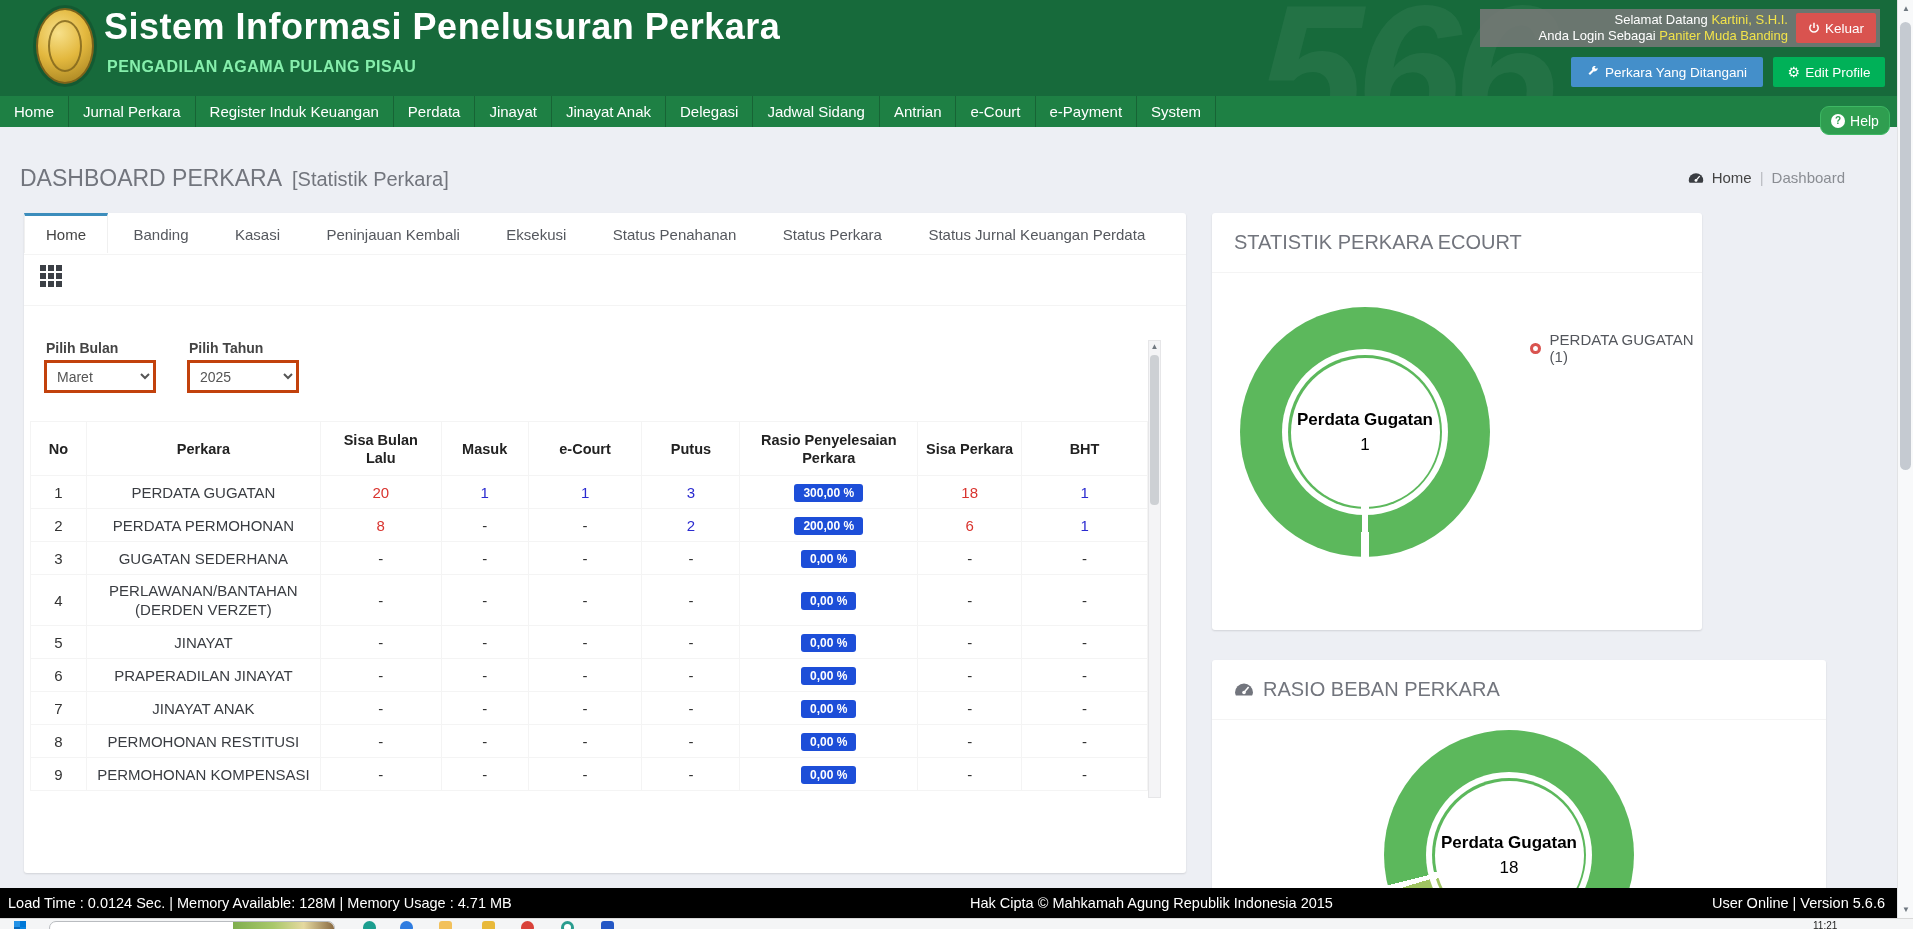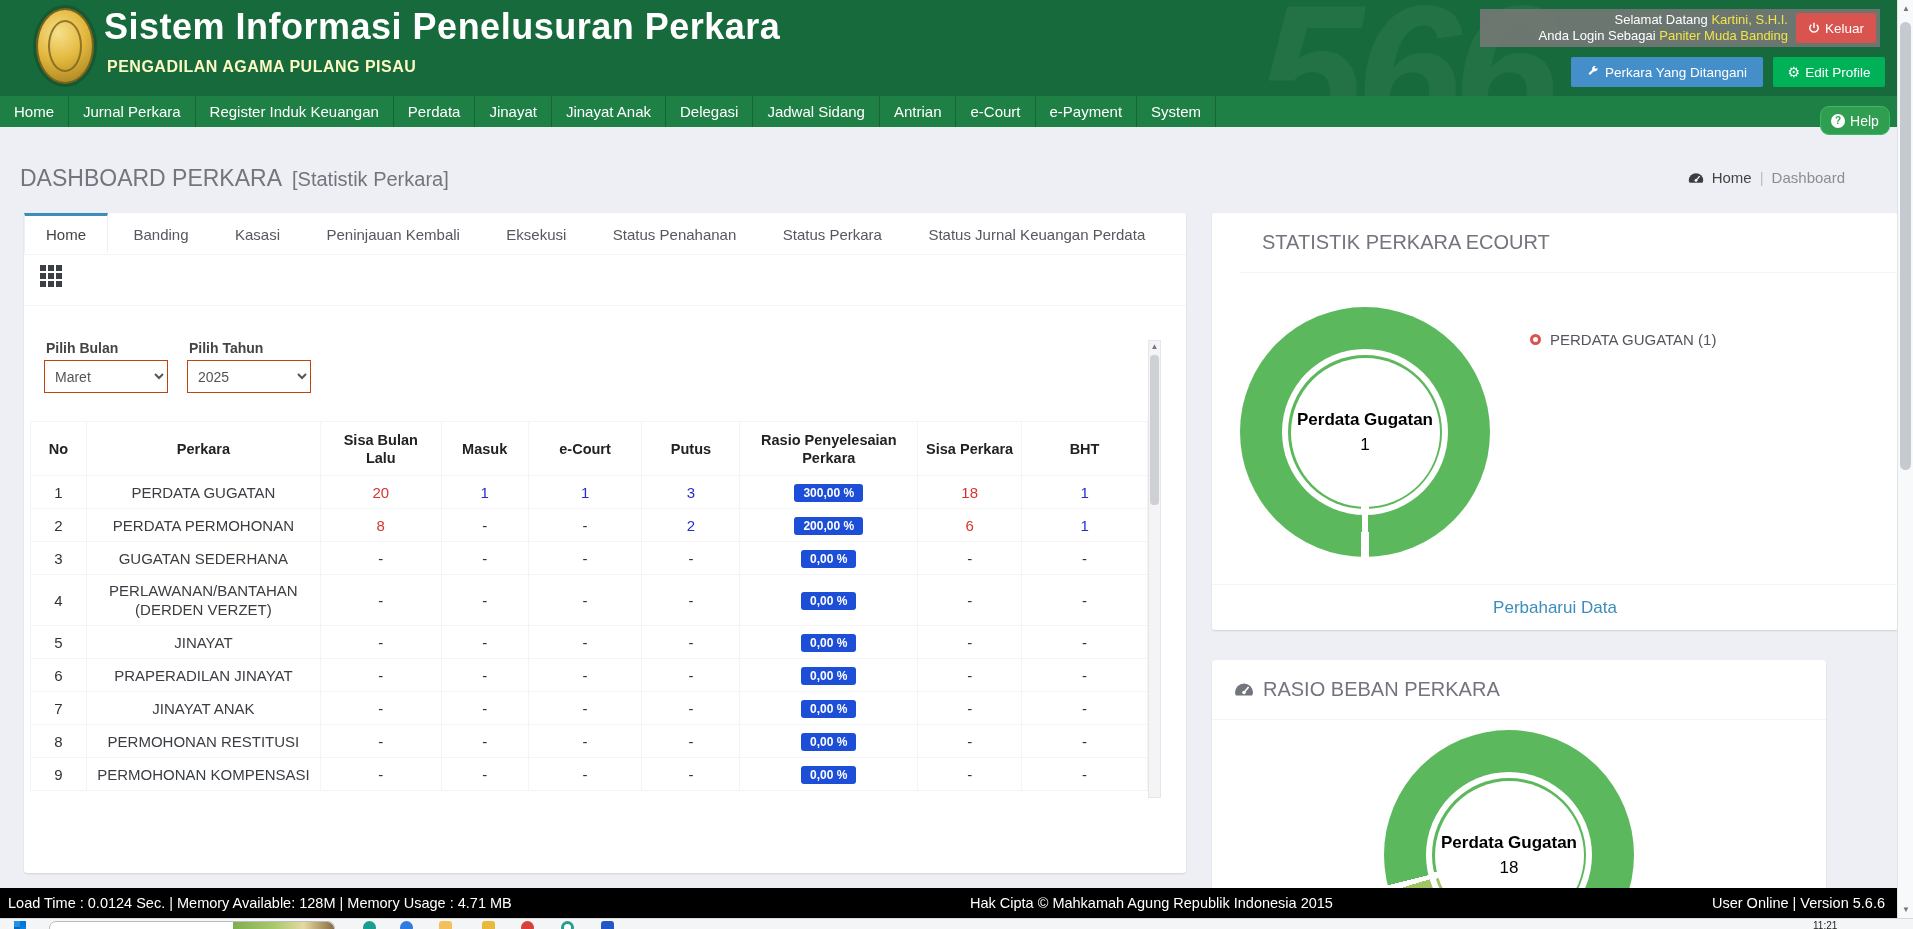--- a/index.html
+++ b/index.html
@@ -9,21 +9,21 @@
 
   
   .header{position:absolute;left:0;top:0;width:1897px;height:96px;background:#176a3b;overflow:hidden;}
   .watermark{position:absolute;left:1258px;top:-38px;font-size:190px;font-weight:bold;
              color:rgba(255,255,255,0.055);letter-spacing:-8px;font-style:italic;}
   .logo{position:absolute;left:36px;top:8px;width:58px;height:76px;border-radius:50%;
         background:radial-gradient(circle at 38% 32%, #f7e08a 0%, #e3b83e 45%, #9c7a1c 100%);
         border:2px solid #7c621a;box-shadow:0 0 0 3px rgba(0,0,0,0.15);}
   .logo::after{content:"";position:absolute;inset:10px;border-radius:50%;border:2px solid rgba(124,98,26,.8);}
   .app-title{position:absolute;left:104px;top:6px;color:#fff;font-size:36px;font-weight:bold;letter-spacing:.5px;}
-  .app-sub{position:absolute;left:107px;top:58px;color:#fef9c3;font-size:16px;font-weight:bold;letter-spacing:.5px;}
+  .app-sub{position:absolute;left:107px;top:58px;color:#86efac;font-size:16px;font-weight:bold;letter-spacing:.5px;}
 
   .welcome-box{position:absolute;left:1480px;top:9px;width:400px;height:38px;
                background:rgba(118,120,118,0.88);display:flex;align-items:center;justify-content:flex-end;}
   .welcome-text{color:#fff;font-size:13px;text-align:right;line-height:16px;margin-right:8px;}
   .yl{color:#f2e34a;}
   .btn-keluar{height:30px;margin-right:4px;background:#d9534f;border:none;color:#fff;font-size:13.5px;
               padding:0 12px;display:flex;align-items:center;gap:5px;cursor:pointer;border-radius:2px;}
   .btn-blue{position:absolute;left:1571px;top:57px;width:192px;height:30px;background:#448fca;border:none;
             color:#fff;font-size:13.5px;display:flex;align-items:center;justify-content:center;gap:6px;
             cursor:pointer;border-radius:2px;}
@@ -57,22 +57,22 @@
   
   .main-card{left:24px;top:86px;width:1162px;height:660px;}
   .tabs-row{position:relative;height:42px;border-bottom:1px solid #f4f4f4;white-space:nowrap;}
   .tab{display:inline-block;padding:0 21px;line-height:41px;font-size:15px;color:#55585e;cursor:pointer;}
   .tab.active{border-top:3px solid #3c8dbc;border-left:1px solid #f0f0f0;border-right:1px solid #f0f0f0;
               line-height:37px;color:#444;background:#fff;}
   .grid-btn{position:absolute;left:14px;top:51px;width:26px;height:26px;background:none;border:none;cursor:pointer;padding:0;}
   .main-divider{position:absolute;left:0;top:92px;width:100%;border-bottom:1px solid #f4f4f4;}
 
   .filter-label{position:absolute;font-size:14px;font-weight:bold;color:#444;}
-  .filter-select{position:absolute;width:124px;height:33px;font-size:14px;color:#555;
-                 border:1px solid #c2410c;background:#fff;padding:0 6px;
+  .filter-select{position:absolute;width:112px;height:33px;font-size:14px;color:#555;
+                 border:3px solid #c2410c;background:#fff;padding:0 6px;
                  font-family:"Liberation Sans",sans-serif;}
   .lbl-month{left:22px;top:127px;} .sel-month{left:20px;top:147px;}
   .lbl-year{left:165px;top:127px;} .sel-year{left:163px;top:147px;}
 
   .update-box{position:absolute;right:16px;top:127px;width:362px;border-top:1px solid #e8e8e8;
               padding-top:10px;text-align:center;font-size:16px;color:#444;}
 
   .tbl-wrap{position:absolute;left:6px;top:208px;width:1118px;}
   table.perkara{border-collapse:collapse;width:1118px;font-size:15px;color:#333;}
   table.perkara th{border:1px solid #f4f4f4;font-size:14.5px;font-weight:bold;color:#222;
@@ -83,21 +83,21 @@
   .badge-green{display:inline-block;background:#1d4ed8;color:#fff;font-size:12px;font-weight:bold;
                padding:3px 9px;border-radius:3px;line-height:12px;}
 
   .tbl-scrollbar{position:absolute;left:1124px;top:127px;width:13px;height:458px;background:#f4f4f6;
                  border:1px solid #e6e6e8;}
   .tbl-scroll-up{position:absolute;left:0;top:0;width:11px;height:12px;color:#707880;font-size:8px;
                  text-align:center;line-height:12px;cursor:pointer;}
   .tbl-thumb{position:absolute;left:1px;top:14px;width:9px;height:150px;background:#cdd0d4;border-radius:4px;cursor:pointer;}
 
   
-  .ecourt-card{left:1212px;top:86px;width:686px;height:417px;padding-left:28px;}
+  .ecourt-card{left:1212px;top:86px;width:490px;height:417px;}
   .card-head{height:60px;border-bottom:1px solid #f4f4f4;display:flex;align-items:center;
              padding-left:22px;font-size:20px;color:#72757d;gap:9px;}
   .card-foot{position:absolute;left:0;bottom:0;width:100%;height:46px;border-top:1px solid #f4f4f4;
              display:flex;align-items:center;justify-content:center;}
   .refresh-link{color:#3c8dbc;font-size:17px;text-decoration:none;cursor:pointer;}
 
   .donut{position:absolute;width:250px;height:250px;border-radius:50%;}
   .donut-1{left:28px;top:94px;background:conic-gradient(#5cb85c 0deg 178deg,#fff 178deg 182deg,#5cb85c 182deg 360deg);}
   .donut-2{left:172px;top:70px;background:conic-gradient(#5cb85c 0deg 178deg,#fff 178deg 182deg,
             #5cb85c 182deg 214deg,#fff 214deg 217deg,#a0c462 217deg 253deg,#fff 253deg 256deg,#5cb85c 256deg 360deg);}
@@ -403,23 +403,20 @@
         <div class="inner-ring ring-1"></div>
         <div class="donut-center">
           <span class="donut-label">Perdata Gugatan</span>
           <span class="donut-value">1</span>
         </div>
       </div>
       <div class="legend">
         <span class="legend-marker"></span>
         <span class="legend-text">PERDATA GUGATAN (1)</span>
       </div>
-      <div class="card-foot">
-        <a class="refresh-link">Perbaharui Data</a>
-      </div>
     </div>
 
     <div class="card ratio-card">
       <div class="card-head">
         <span class="gauge-ic" style="color:#72757d">
           <svg width="20" height="15" viewBox="0 0 20 14">
               <path d="M10 1A9 9 0 0 0 1 10a9 9 0 0 0 .9 3h16.2A9 9 0 0 0 19 10a9 9 0 0 0-9-9z" fill="currentColor"></path>
               <path d="M10 10L14.6 4.6" stroke="#fff" stroke-width="1.6"></path>
               <circle cx="10" cy="10" r="1.8" fill="#fff"></circle>
             </svg>

